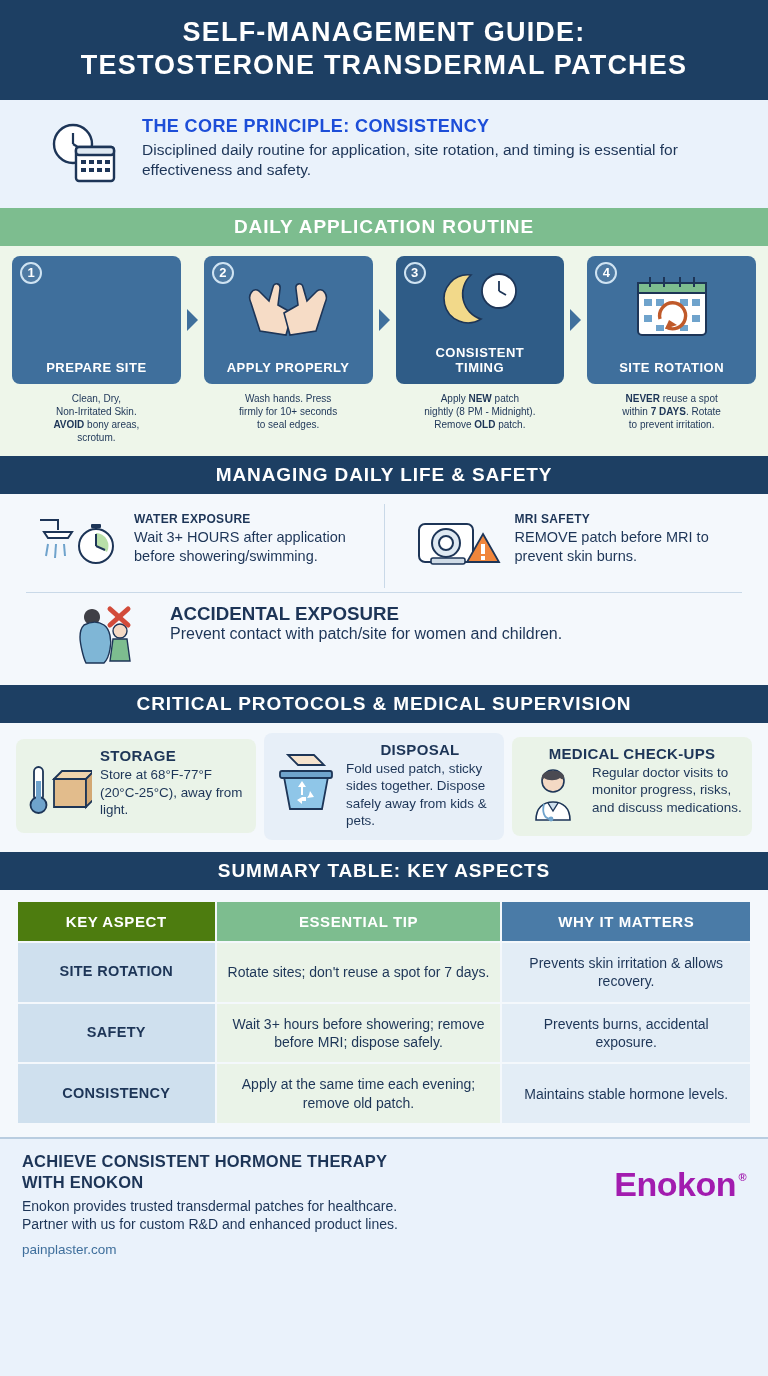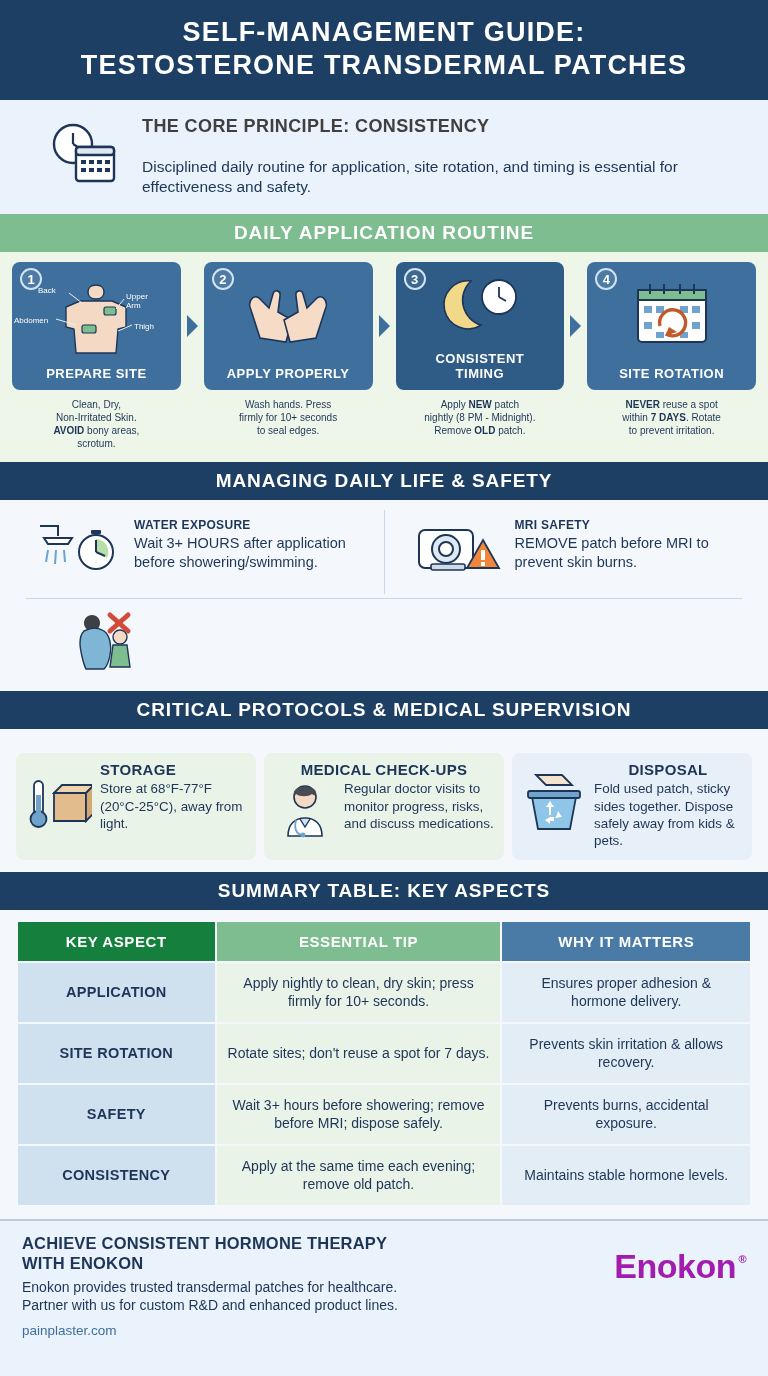--- a/index.html
+++ b/index.html
@@ -31,22 +31,22 @@
   .core {
     background: #eaf2fb;
     display: flex;
     align-items: flex-start;
     gap: 18px;
     padding: 16px 26px 16px 46px;
   }
   .core-text h2 {
     font-size: 18px;
     letter-spacing: .4px;
-    margin-bottom: 20px;
-    color: #404040;
+    margin-bottom: 3px;
+    color: #1d4ed8;
   }
   .core-text p { font-size: 15.5px; line-height: 1.33; color: #1d3557; }
 
   
   .bar-green {
     background: #7dbd8f;
     color: #fff;
     text-align: center;
     font-size: 19px;
     font-weight: bold;
@@ -130,21 +130,21 @@
   }
   .safety-cell + .safety-cell { border-left: 1px solid #c9d9e8; }
   .safety-cell h3 { font-size: 12px; letter-spacing: .3px; margin-bottom: 2px; }
   .safety-cell p { font-size: 14.5px; line-height: 1.32; }
   .safety-div { height: 1px; background: #c9d9e8; margin: 4px 26px; }
   .safety-bottom {
     display: flex; gap: 12px; padding: 6px 26px 10px 70px; align-items: flex-start;
   }
 
   
-  .protocols { background: #f4f8fc; display: flex; gap: 8px; padding: 24px 16px 12px; }
+  .protocols { background: #f4f8fc; display: flex; gap: 8px; padding: 10px 16px 12px; align-items: center; }
   .proto {
     flex: 1;
     border-radius: 8px;
     padding: 8px 10px 10px;
     display: flex;
     flex-direction: column;
   }
   .proto.green { background: #eaf3e8; }
   .proto.blue { background: #e7eff8; }
   .proto h3 { font-size: 15px; text-align: center; letter-spacing: .3px; margin-bottom: 2px; }
@@ -154,21 +154,21 @@
   
   .table-wrap { background: #f4f8fc; padding: 10px 16px 12px; }
   table { width: 100%; border-collapse: separate; border-spacing: 2px; }
   thead th {
     color: #fff;
     font-size: 15px;
     letter-spacing: .6px;
     padding: 11px 6px;
     font-weight: bold;
   }
-  th.c1 { background: #15803d; width: 27%; }
+  th.c1 { background: #4d7c0f; width: 27%; }
   th.c2 { background: #7dbd8f; width: 39%; }
   th.c3 { background: #4a7ba7; width: 34%; }
   tbody td {
     font-size: 14px;
     line-height: 1.32;
     padding: 11px 10px;
     text-align: center;
     vertical-align: middle;
   }
   td.c1 { background: #cfe0ee; font-weight: bold; font-size: 14.5px; letter-spacing: .3px; }
@@ -239,39 +239,20 @@
     </div>
   </div>
 
   <div class="bar-green">DAILY APPLICATION ROUTINE</div>
   <div class="routine">
     <div class="routine-row">
 
       <div class="step">
         <div class="step-card">
           <div class="step-num">1</div>
-          <div class="step-art">
-            <svg width="168" height="84" viewBox="0 0 168 84">
-              <path d="M84 12c5 0 8 3 8 7s-3 7-8 7-8-3-8-7 3-7 8-7z" fill="#f4d9c4" stroke="#1d3557" stroke-width="1.4"></path>
-              <path d="M68 28h32l14 6v20l-8 2-2 24H64l-2-24-8-2V34z" fill="#f4d9c4" stroke="#1d3557" stroke-width="1.4"></path>
-              <rect x="92" y="34" width="12" height="8" rx="2" fill="#7dbd8f" stroke="#1d3557" stroke-width="1.2"></rect>
-              <rect x="70" y="52" width="14" height="8" rx="2" fill="#7dbd8f" stroke="#1d3557" stroke-width="1.2"></rect>
-              <g stroke="#e8f1f8" stroke-width="1">
-                <line x1="57" y1="20" x2="70" y2="30"></line>
-                  <line x1="112" y1="26" x2="104" y2="36"></line>
-                <line x1="44" y1="46" x2="64" y2="52"></line>
-                  <line x1="120" y1="52" x2="106" y2="58"></line>
-              </g>
-              <text x="26" y="20" fill="#ffffff" font-size="8" font-family="Liberation Sans">Back</text>
-              <text x="114" y="26" fill="#ffffff" font-size="8" font-family="Liberation Sans">Upper</text>
-              <text x="114" y="35" fill="#ffffff" font-size="8" font-family="Liberation Sans">Arm</text>
-              <text x="2" y="50" fill="#ffffff" font-size="8" font-family="Liberation Sans">Abdomen</text>
-              <text x="122" y="56" fill="#ffffff" font-size="8" font-family="Liberation Sans">Thigh</text>
-            </svg>
-          </div>
           <div class="step-label">PREPARE SITE</div>
         </div>
         <div class="step-desc">
           Clean, Dry,<br>Non-Irritated Skin.<br><span class="bold">AVOID</span> bony areas,<br>scrotum.
         </div>
       </div>
 
       <div class="arrow"></div>
 
       <div class="step">
@@ -401,20 +382,24 @@
           <path d="M22 6c5 0 8 4 8 8s-3 8-8 8-8-4-8-8 3-8 8-8z" fill="#3f3f46"></path>
           <path d="M14 22c8-4 14-4 20 0 6 4 8 16 6 24-1 6-4 12-6 14H16c-3-6-6-20-6-26 0-6 2-10 4-12z" fill="#7fb6d6" stroke="#1d3557" stroke-width="1.4"></path>
           <circle cx="50" cy="28" r="7" fill="#f4d9c4" stroke="#1d3557" stroke-width="1.4"></circle>
           <path d="M43 36h14l3 22H40z" fill="#7dbd8f" stroke="#1d3557" stroke-width="1.4"></path>
           <g stroke="#d24b3a" stroke-width="5" stroke-linecap="round">
             <line x1="40" y1="6" x2="58" y2="22"></line>
               <line x1="58" y1="6" x2="40" y2="22"></line>
           </g>
         </svg>
       </div>
+      <div>
+        <h3>ACCIDENTAL EXPOSURE</h3>
+        <p>Prevent contact with patch/site for women and children.</p>
+      </div>
     </div>
   </div>
 
   <div class="bar-navy">CRITICAL PROTOCOLS &amp; MEDICAL SUPERVISION</div>
   <div class="protocols">
 
     <div class="proto green">
       <div class="proto-body">
         <div style="flex:0 0 auto;padding-top:10px;">
           <svg width="66" height="62" viewBox="0 0 66 62">
@@ -422,20 +407,39 @@
             <circle cx="12.5" cy="48" r="8" fill="#6fa3cc" stroke="#1d3557" stroke-width="1.8"></circle>
             <rect x="10" y="24" width="5" height="22" fill="#6fa3cc"></rect>
             <path d="M28 22h32v28H28z" fill="#e2bc8c" stroke="#1d3557" stroke-width="1.8"></path>
             <path d="M28 22l8-8h32l-8 8z" fill="#efd3ac" stroke="#1d3557" stroke-width="1.8"></path>
             <path d="M60 22l8-8v28l-8 8z" fill="#d3a873" stroke="#1d3557" stroke-width="1.8"></path>
           </svg>
         </div>
         <div>
           <h3 style="text-align:left;">STORAGE</h3>
           <p>Store at 68°F-77°F (20°C-25°C), away from light.</p>
+        </div>
+      </div>
+    </div>
+
+    <div class="proto blue">
+      <div class="proto-body">
+        <div style="flex:0 0 auto;padding-top:6px;">
+          <svg width="64" height="70" viewBox="0 0 64 70">
+            <path d="M14 8h26l10 10H24z" fill="#f6e3cd" stroke="#1d3557" stroke-width="1.8"></path>
+            <path d="M10 30h44l-6 32H16z" fill="#8fc6e8" stroke="#1d3557" stroke-width="1.8"></path>
+            <rect x="6" y="24" width="52" height="7" rx="2" fill="#6fa3cc" stroke="#1d3557" stroke-width="1.8"></rect>
+            <path d="M24 40l4-6 4 6h-3v8h-2v-8z" fill="#ffffff"></path>
+            <path d="M36 44l4 6-7 1 2-3z" fill="#ffffff"></path>
+            <path d="M28 50l-5 3 5 4v-3h4v-4z" fill="#ffffff"></path>
+          </svg>
+        </div>
+        <div>
+          <h3>DISPOSAL</h3>
+          <p>Fold used patch, sticky sides together. Dispose safely away from kids &amp; pets.</p>
         </div>
       </div>
     </div>
 
     <div class="proto green">
       <h3>MEDICAL CHECK-UPS</h3>
       <div class="proto-body">
         <div style="flex:0 0 auto;">
           <svg width="62" height="58" viewBox="0 0 62 58">
             <circle cx="31" cy="17" r="11" fill="#f4d9c4" stroke="#1d3557" stroke-width="1.6"></circle>
@@ -443,57 +447,33 @@
             <path d="M14 56c0-12 7-18 17-18s17 6 17 18z" fill="#ffffff" stroke="#1d3557" stroke-width="1.6"></path>
             <path d="M26 39l5 8 5-8" fill="#cfe0ee" stroke="#1d3557" stroke-width="1.4"></path>
             <path d="M22 40c-2 8 0 14 6 15" fill="none" stroke="#6fa3cc" stroke-width="1.8"></path>
             <circle cx="29" cy="55" r="2.4" fill="#6fa3cc"></circle>
           </svg>
         </div>
         <p>Regular doctor visits to monitor progress, risks, and discuss medications.</p>
       </div>
     </div>
 
-    <div class="proto blue">
-      <div class="proto-body">
-        <div style="flex:0 0 auto;padding-top:6px;">
-          <svg width="64" height="70" viewBox="0 0 64 70">
-            <path d="M14 8h26l10 10H24z" fill="#f6e3cd" stroke="#1d3557" stroke-width="1.8"></path>
-            <path d="M10 30h44l-6 32H16z" fill="#8fc6e8" stroke="#1d3557" stroke-width="1.8"></path>
-            <rect x="6" y="24" width="52" height="7" rx="2" fill="#6fa3cc" stroke="#1d3557" stroke-width="1.8"></rect>
-            <path d="M24 40l4-6 4 6h-3v8h-2v-8z" fill="#ffffff"></path>
-            <path d="M36 44l4 6-7 1 2-3z" fill="#ffffff"></path>
-            <path d="M28 50l-5 3 5 4v-3h4v-4z" fill="#ffffff"></path>
-          </svg>
-        </div>
-        <div>
-          <h3>DISPOSAL</h3>
-          <p>Fold used patch, sticky sides together. Dispose safely away from kids &amp; pets.</p>
-        </div>
-      </div>
-    </div>
-
   </div>
 
   <div class="bar-navy">SUMMARY TABLE: KEY ASPECTS</div>
   <div class="table-wrap">
     <table>
       <thead>
         <tr>
           <th class="c1">KEY ASPECT</th>
           <th class="c2">ESSENTIAL TIP</th>
           <th class="c3">WHY IT MATTERS</th>
         </tr>
       </thead>
       <tbody>
-        <tr>
-          <td class="c1">APPLICATION</td>
-          <td class="c2">Apply nightly to clean, dry skin; press firmly for 10+ seconds.</td>
-          <td class="c3">Ensures proper adhesion &amp; hormone delivery.</td>
-        </tr>
         <tr>
           <td class="c1">SITE ROTATION</td>
           <td class="c2">Rotate sites; don't reuse a spot for 7 days.</td>
           <td class="c3">Prevents skin irritation &amp; allows recovery.</td>
         </tr>
         <tr>
           <td class="c1">SAFETY</td>
           <td class="c2">Wait 3+ hours before showering; remove before MRI; dispose safely.</td>
           <td class="c3">Prevents burns, accidental exposure.</td>
         </tr>

